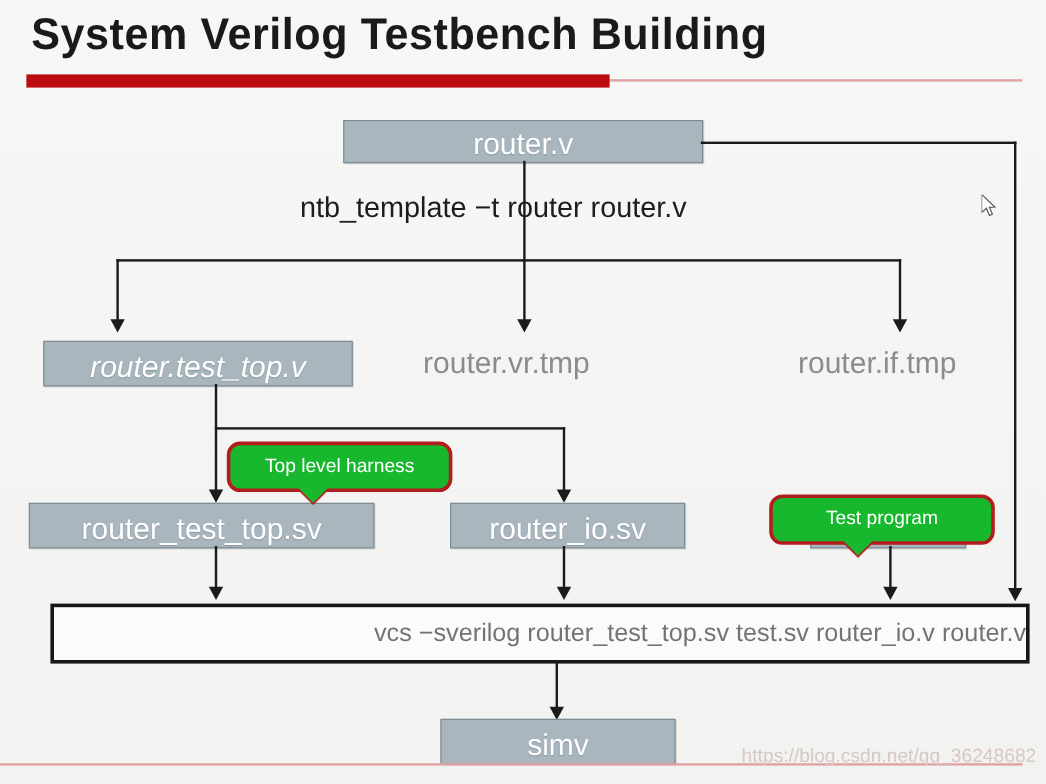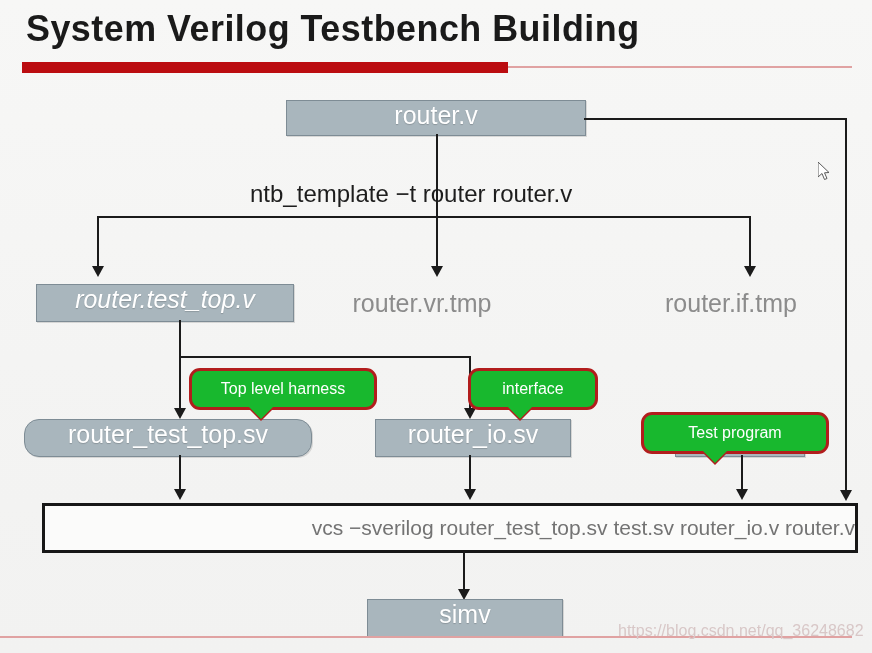--- a/index.html
+++ b/index.html
@@ -60,21 +60,21 @@
     background: #e0a2a2;
   }
 
   
   .gbox {
     position: absolute;
     background: #a9b6bd;
     border: 1px solid #7e8c95;
     box-shadow: 1px 1px 0 rgba(0,0,0,0.12);
     display: flex;
-    align-items: flex-start;
+    align-items: flex-end;
     justify-content: center;
     color: #ffffff;
     text-shadow: 0 1px 1px rgba(0,0,0,0.18);
     font-size: 25px;
     font-family: "Liberation Sans", sans-serif;
     white-space: nowrap;
   }
   .plain-label {
     position: absolute;
     color: #8c8c8c;
@@ -173,21 +173,21 @@
   <div class="title">System Verilog Testbench Building</div>
   <div class="rule-thin"></div>
   <div class="rule-thick"></div>
 
   <div class="gbox" style="left:286px; top:100px; width:298px; height:34px;">
     <span>router.v</span>
   </div>
 
   <div class="vline" style="left:436px; top:134px; width:2px; height:82px;"></div>
 
-  <div class="cmdtext" style="left:250px; top:180px;">ntb_template −t router router.v</div>
+  <div class="cmdtext" style="left:250px; top:160px;">ntb_template −t router router.v</div>
 
   <div class="hline" style="left:97px; top:216px; width:654px; height:2px;"></div>
 
   <div class="vline" style="left:97px; top:216px; width:2px; height:52px;"></div>
   <div class="arrowhead" style="left:92px; top:266px;"></div>
 
   <div class="vline" style="left:436px; top:216px; width:2px; height:52px;"></div>
   <div class="arrowhead" style="left:431px; top:266px;"></div>
 
   <div class="vline" style="left:749px; top:216px; width:2px; height:52px;"></div>
@@ -210,31 +210,27 @@
 
   <div class="hline" style="left:179px; top:356px; width:292px; height:2px;"></div>
   <div class="vline" style="left:469px; top:356px; width:2px; height:60px;"></div>
   <div class="arrowhead" style="left:464px; top:408px;"></div>
 
   <div class="callout" style="left:189px; top:368px; width:182px; height:36px;">
     <span>Top level harness</span>
     <span class="tail" style="left:56px;"></span>
   </div>
 
-  <div class="callout" style="left:468px; top:368px; width:124px; height:36px;">
-    <span>interface</span>
-    <span class="tail" style="left:36px;"></span>
-  </div>
 
   <div class="callout" style="left:641px; top:368px; width:182px; height:36px;margin-top:44px;">
     <span>Test program</span>
     <span class="tail" style="left:58px;"></span>
   </div>
 
-  <div class="gbox" style="left:24px; top:419px; width:286px; height:36px;border-radius:15px;">
+  <div class="gbox" style="left:24px; top:419px; width:286px; height:36px;">
     <span>router_test_top.sv</span>
   </div>
 
   <div class="gbox" style="left:375px; top:419px; width:194px; height:36px;">
     <span>router_io.sv</span>
   </div>
 
   <div class="gbox" style="left:675px; top:419px; width:128px; height:36px;">
     <span>test.sv</span>
   </div>

